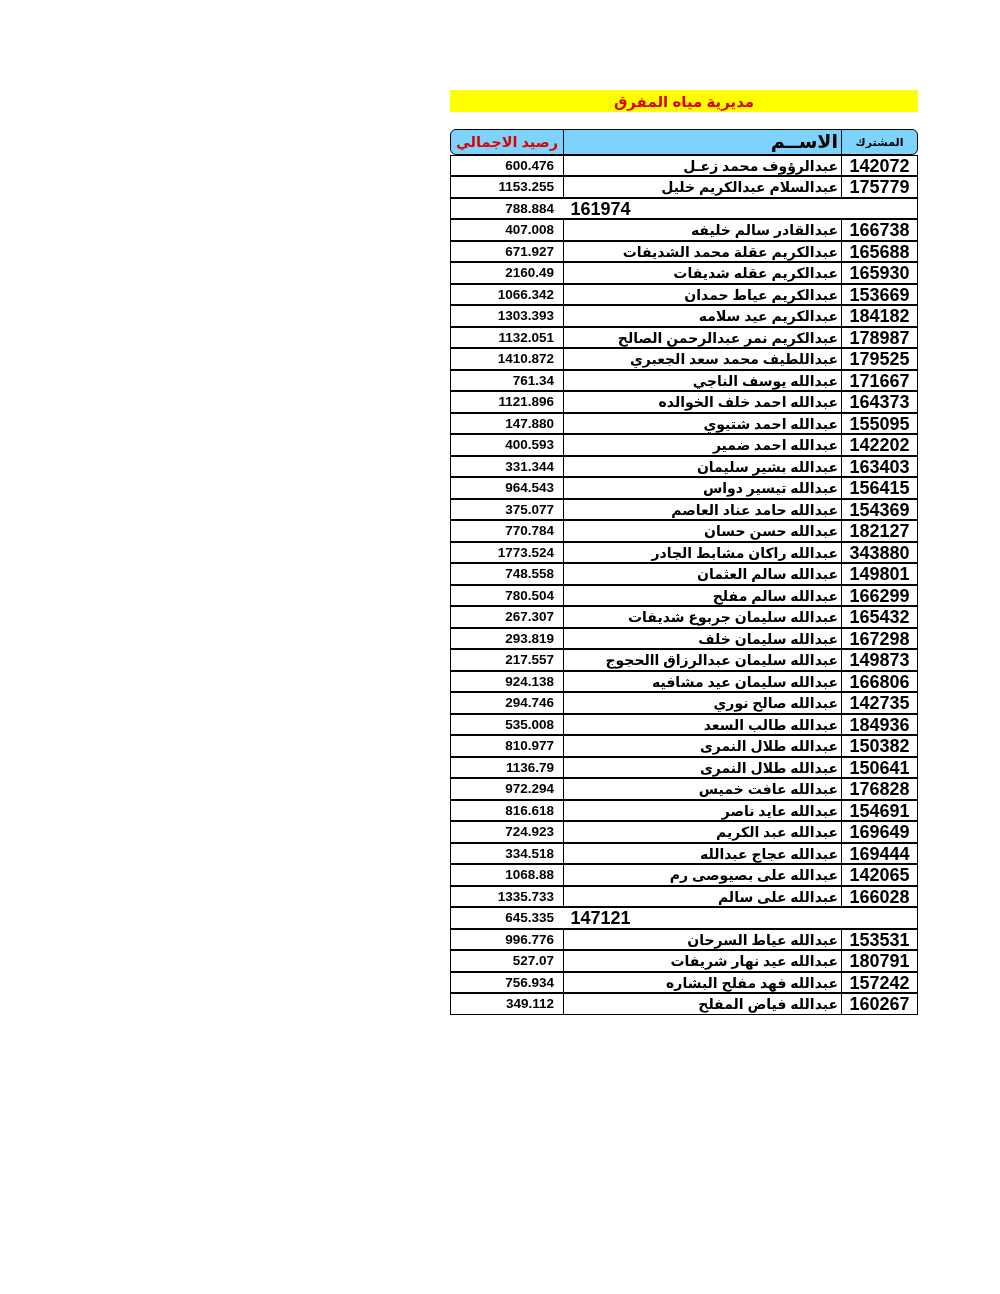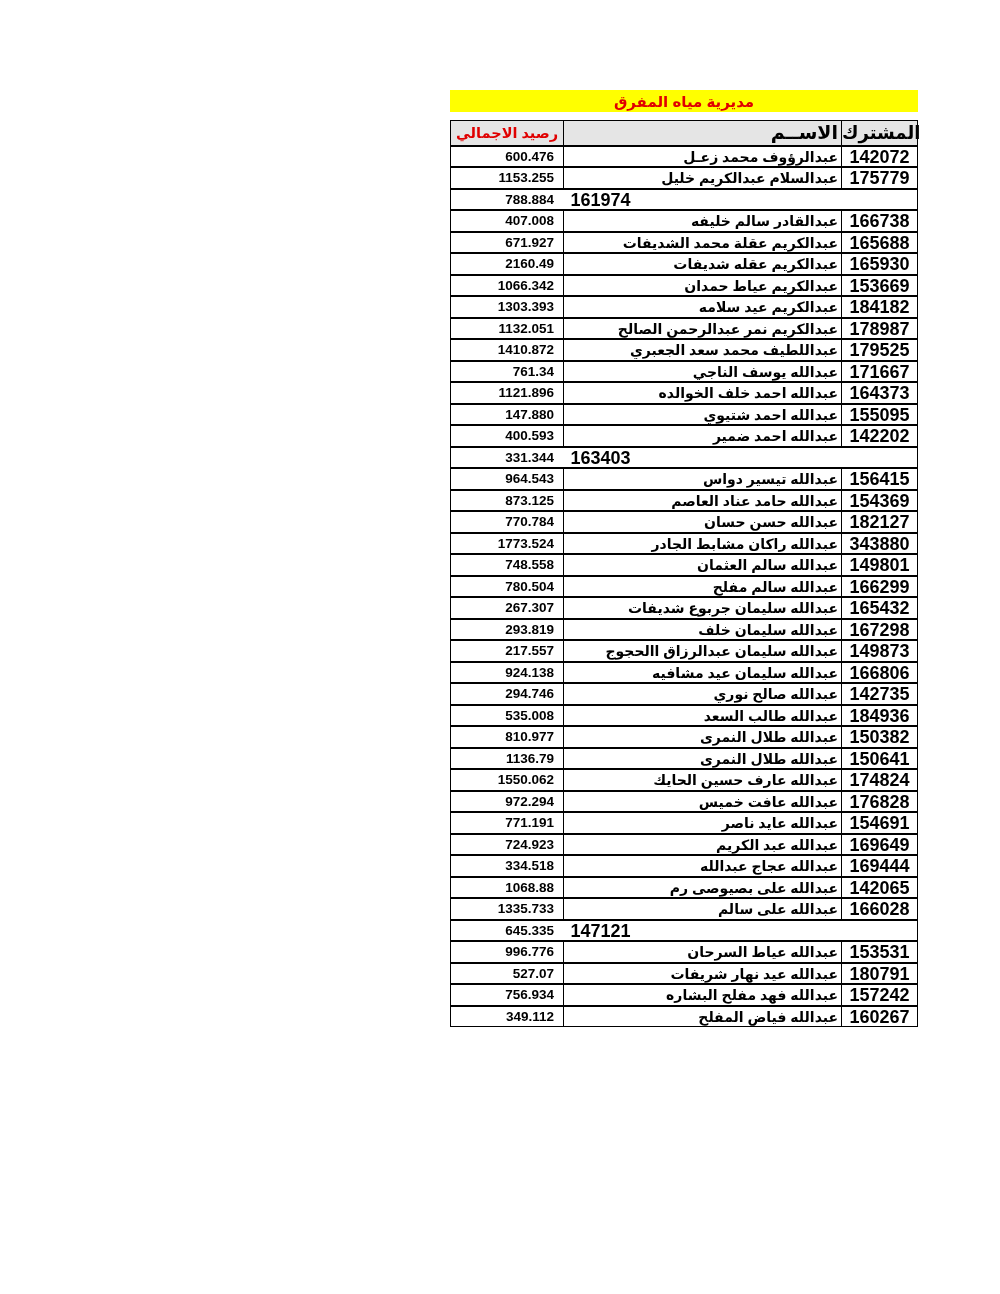--- a/index.html
+++ b/index.html
@@ -33,22 +33,23 @@
     direction: rtl;
   }
   .row {
     display: flex;
     border: 1.5px solid #000000;
     box-sizing: border-box;
     background: #ffffff;
     margin-top: 0;
   }
   .row.header-row {
-    background: #e5e5e5;
-    margin-top: 8px;
+    background: #7dd3fc;
+    margin-top: 17px;
+    border-radius: 6px;
   }
   .cell {
     box-sizing: border-box;
     overflow: visible;
     white-space: nowrap;
   }
   .c-balance {
     width: 112px;
     text-align: right;
     padding-right: 9px;
@@ -85,21 +86,21 @@
     color: #e00000;
     text-align: center;
     padding-right: 0;
     font-size: 14.5px;
   }
   .header-row .c-name {
     font-size: 19px;
     color: #000000;
   }
   .header-row .c-sub {
-    font-size: 18px;
+    font-size: 11px;
     color: #000000;
   }
 </style>
 </head>
 <body>
 
 <div class="page">
   <div class="sheet">
 
     <div class="title-bar">مديرية مياه المفرق</div>
@@ -175,29 +176,30 @@
     <div class="cell c-name">عبدالله احمد شتيوي</div>
     <div class="cell c-sub">155095</div>
   </div>
         <div class="row">
     <div class="cell c-balance">400.593</div>
     <div class="cell c-name">عبدالله احمد ضمير</div>
     <div class="cell c-sub">142202</div>
   </div>
         <div class="row">
     <div class="cell c-balance">331.344</div>
+    <div class="cell c-name">عبدالله بشير سليمان</div>
     <div class="cell c-sub">163403</div>
   </div>
         <div class="row">
     <div class="cell c-balance">964.543</div>
     <div class="cell c-name">عبدالله تيسير دواس</div>
     <div class="cell c-sub">156415</div>
   </div>
         <div class="row">
-    <div class="cell c-balance">873.125</div>
+    <div class="cell c-balance">375.077</div>
     <div class="cell c-name">عبدالله حامد عناد العاصم</div>
     <div class="cell c-sub">154369</div>
   </div>
         <div class="row">
     <div class="cell c-balance">770.784</div>
     <div class="cell c-name">عبدالله حسن حسان</div>
     <div class="cell c-sub">182127</div>
   </div>
         <div class="row">
     <div class="cell c-balance">1773.524</div>
@@ -248,31 +250,26 @@
     <div class="cell c-balance">810.977</div>
     <div class="cell c-name">عبدالله طلال النمرى</div>
     <div class="cell c-sub">150382</div>
   </div>
         <div class="row">
     <div class="cell c-balance">1136.79</div>
     <div class="cell c-name">عبدالله طلال النمرى</div>
     <div class="cell c-sub">150641</div>
   </div>
         <div class="row">
-    <div class="cell c-balance">1550.062</div>
-    <div class="cell c-name">عبدالله عارف حسين الحايك</div>
-    <div class="cell c-sub">174824</div>
-  </div>
-        <div class="row">
     <div class="cell c-balance">972.294</div>
     <div class="cell c-name">عبدالله عافت خميس</div>
     <div class="cell c-sub">176828</div>
   </div>
         <div class="row">
-    <div class="cell c-balance">771.191</div>
+    <div class="cell c-balance">816.618</div>
     <div class="cell c-name">عبدالله عايد ناصر</div>
     <div class="cell c-sub">154691</div>
   </div>
         <div class="row">
     <div class="cell c-balance">724.923</div>
     <div class="cell c-name">عبدالله عبد الكريم</div>
     <div class="cell c-sub">169649</div>
   </div>
         <div class="row">
     <div class="cell c-balance">334.518</div>

